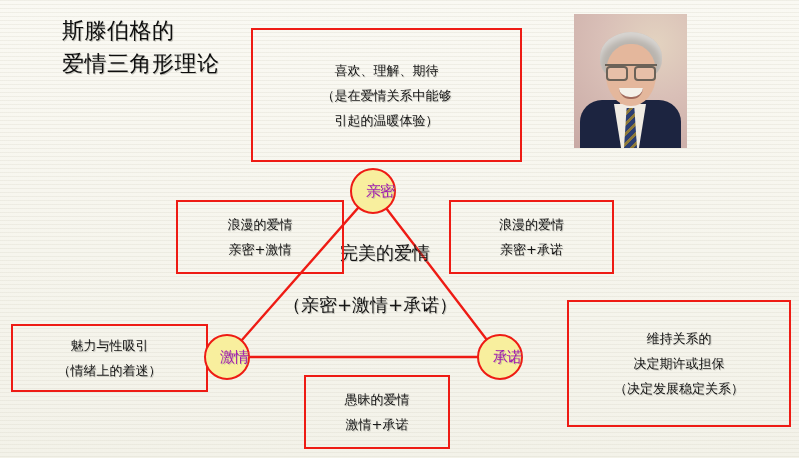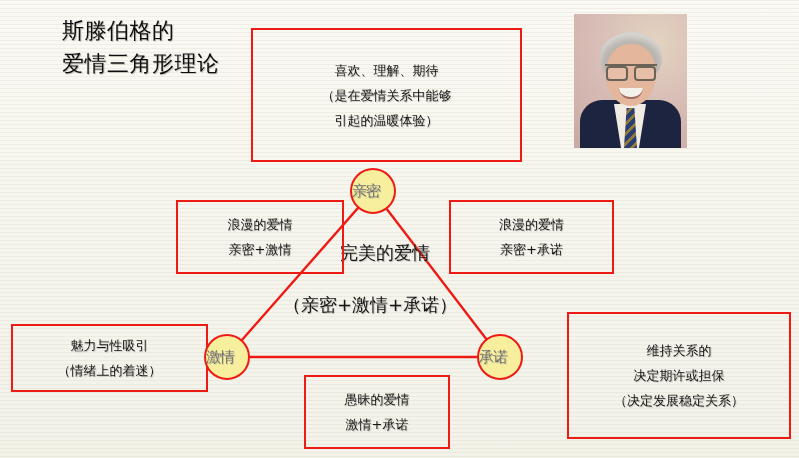--- a/index.html
+++ b/index.html
@@ -159,23 +159,23 @@
   
   .node {
     position: absolute;
     width: 46px; height: 46px;
     border-radius: 50%;
     background: #f8ef9e;
     border: 2px solid #ee1b14;
     box-sizing: border-box;
     display: flex;
     align-items: center;
-    justify-content: flex-start;
+    justify-content: flex-end;
     font-size: 15px;
-    color: #737373;
+    color: #a21caf;
     letter-spacing: -1px;
     text-shadow: 1px 1px 0 rgba(150,150,140,0.45);
     z-index: 6;
   }
 
   
   .ctext {
     position: absolute;
     color: #151515;
     font-size: 18px;
@@ -243,19 +243,19 @@
   <div class="rbox" style="left:11px; top:324px; width:197px; height:68px;">
     <span class="ln">魅力与性吸引</span>
     <span class="ln">（情绪上的着迷）</span>
   </div>
 
   <div class="rbox" style="left:296px; top:375px; width:146px; height:74px;margin-left:8px;">
     <span class="ln">愚昧的爱情</span>
     <span class="ln">激情+承诺</span>
   </div>
 
-  <div class="rbox" style="left:567px; top:312px; width:224px; height:127px;">
+  <div class="rbox" style="left:567px; top:300px; width:224px; height:127px;">
     <span class="ln">维持关系的</span>
     <span class="ln">决定期许或担保</span>
     <span class="ln">（决定发展稳定关系）</span>
   </div>
 
 </div>
 
 </body></html>

